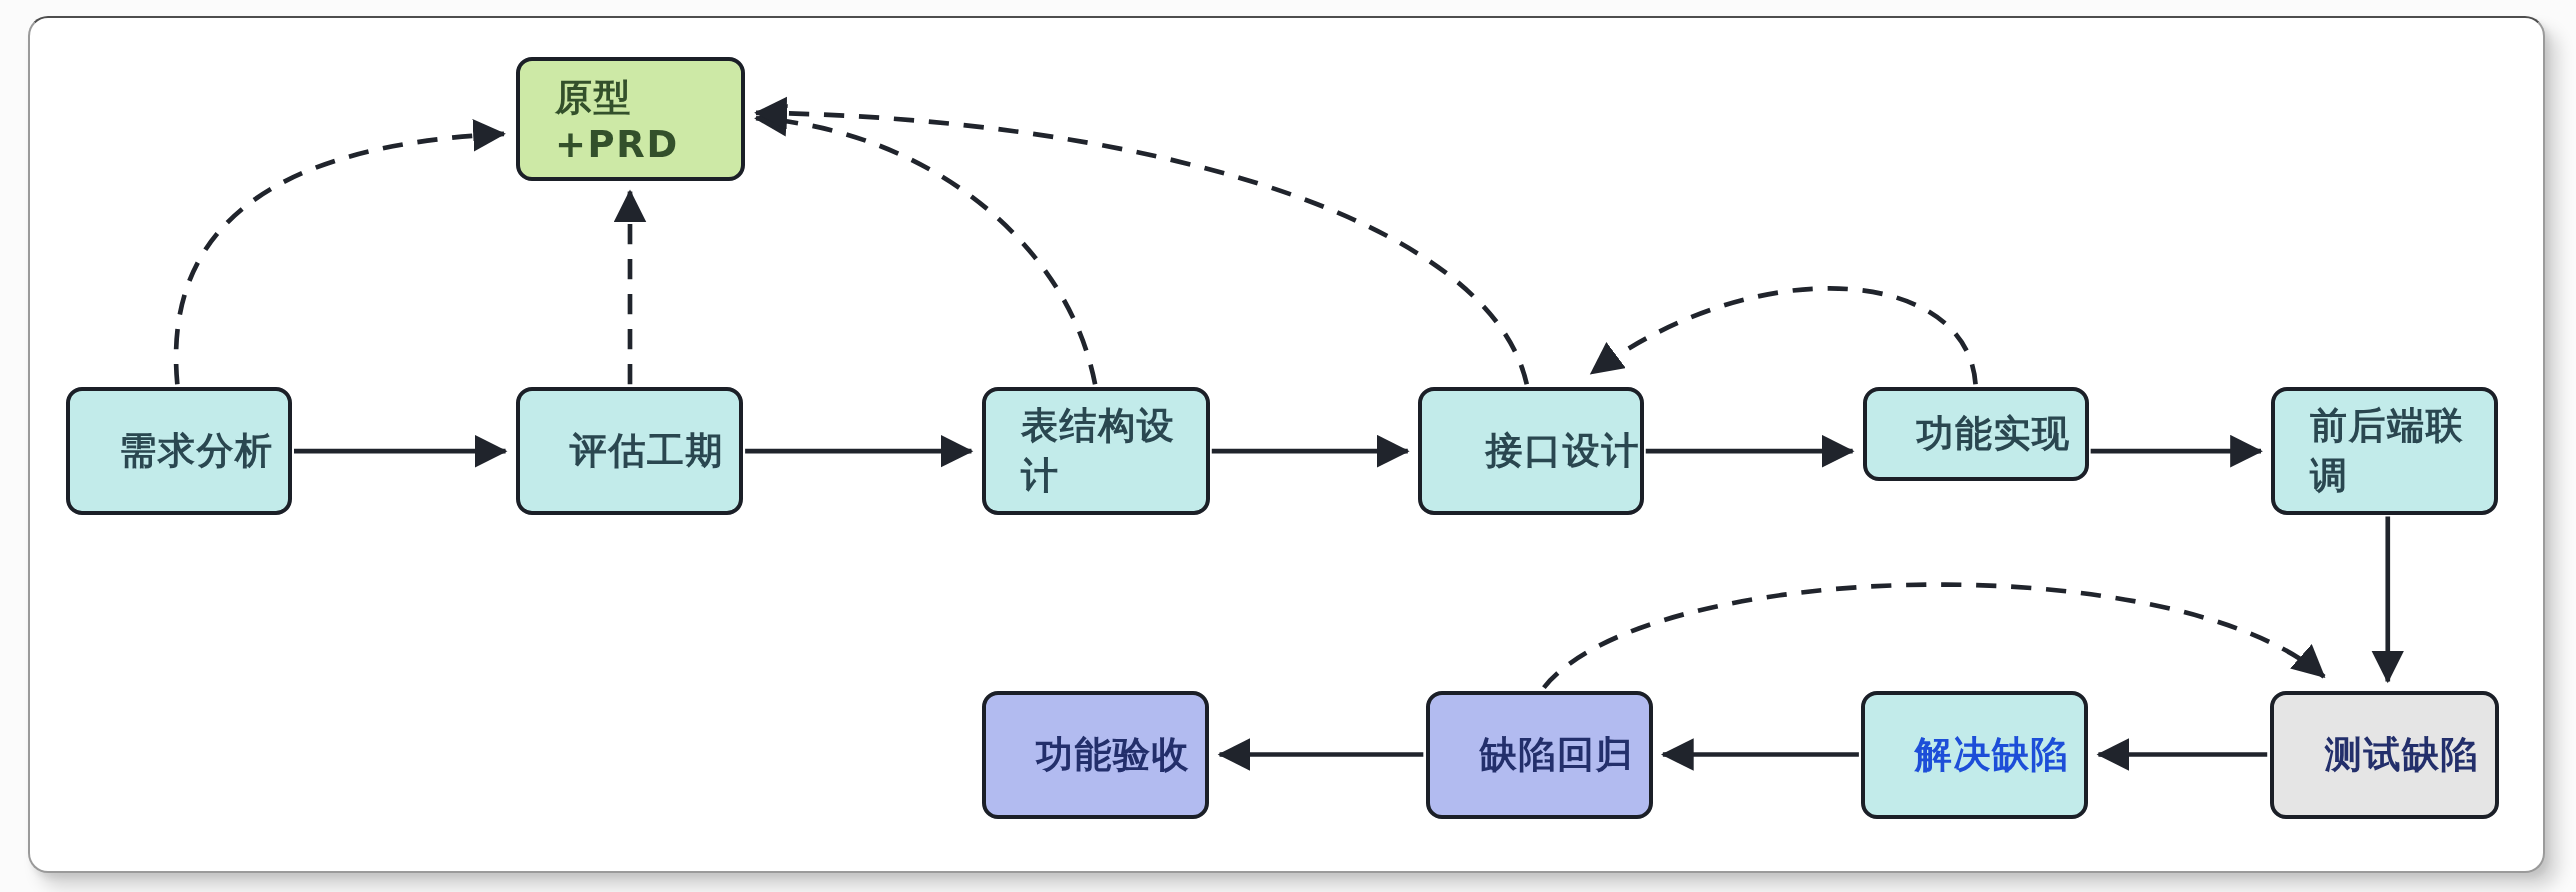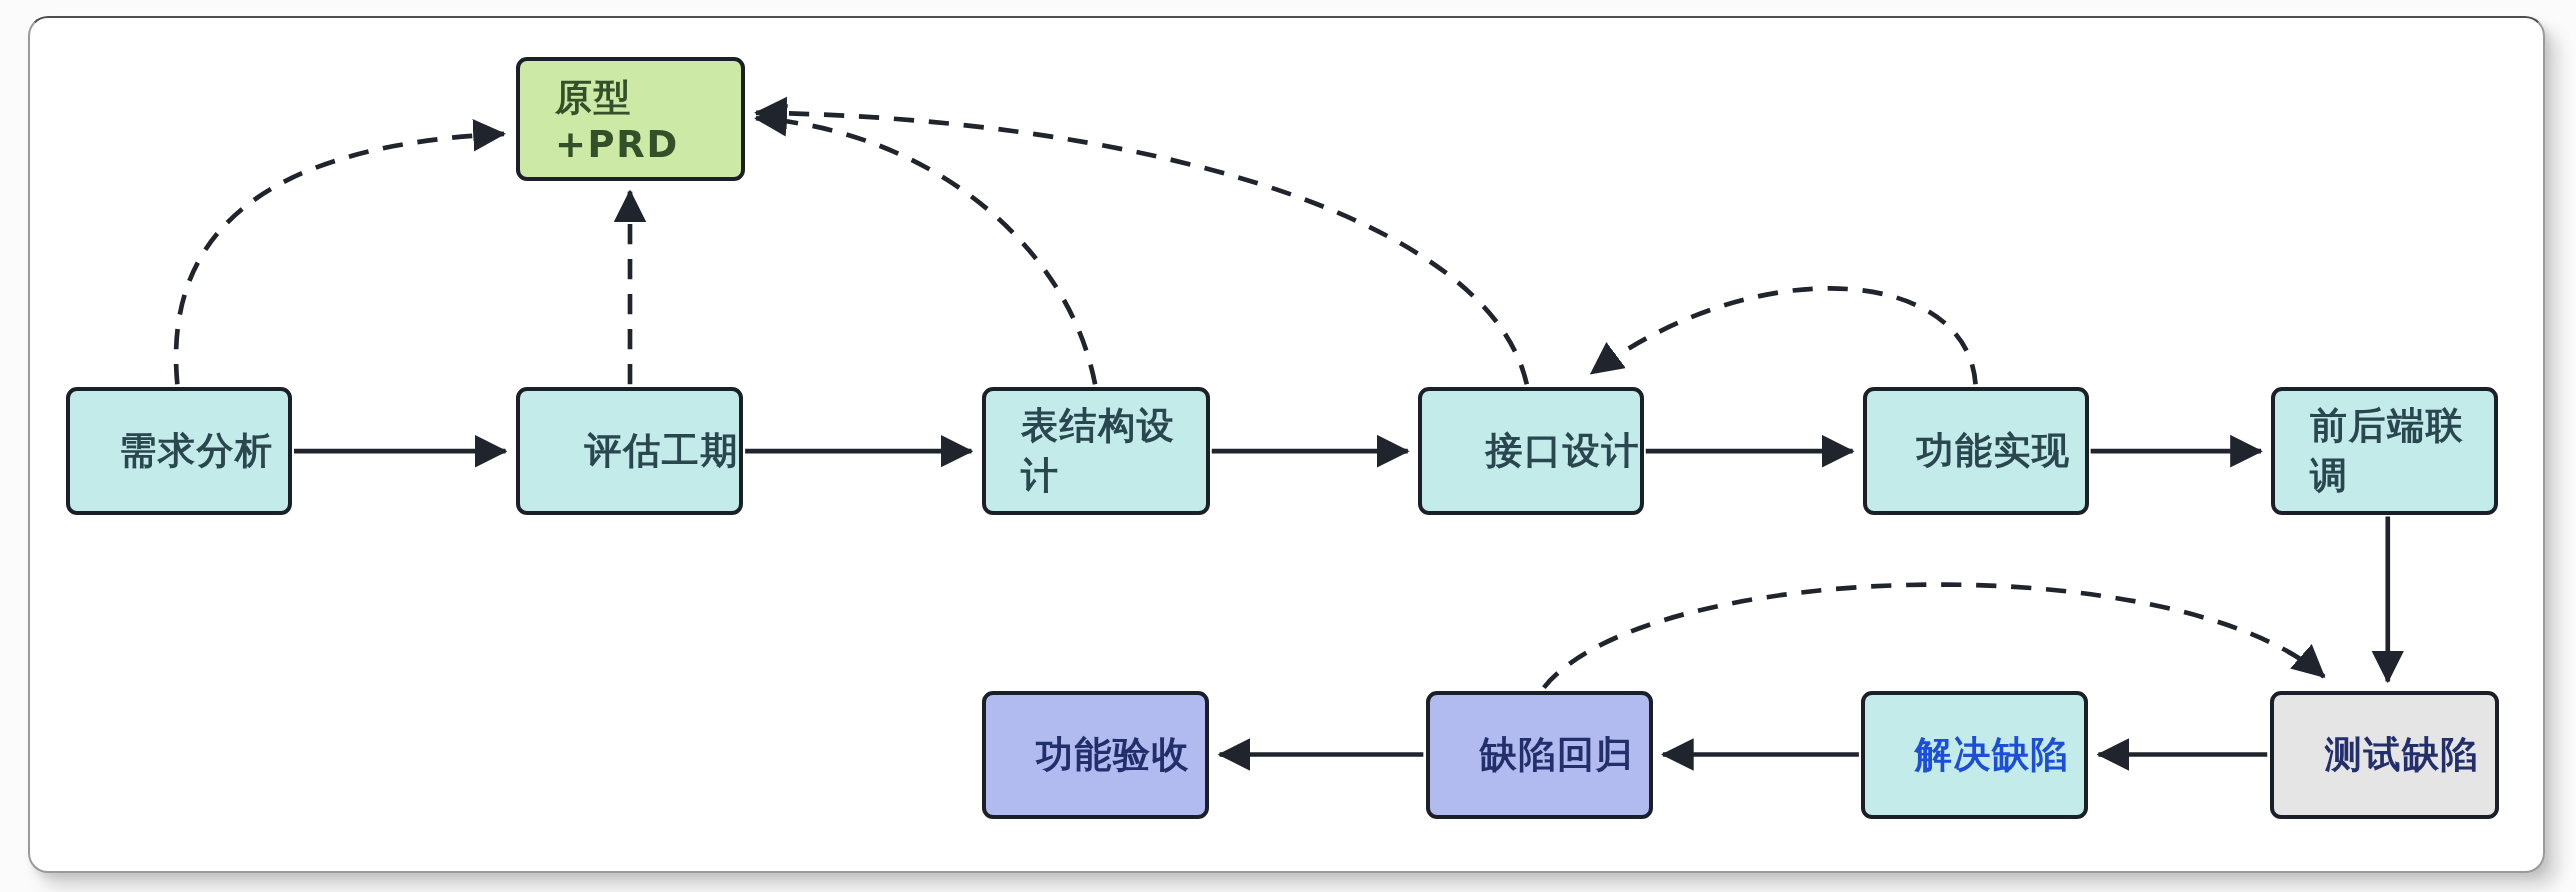--- a/index.html
+++ b/index.html
@@ -28,21 +28,21 @@
   }
   .edge { fill: none; stroke-width: 6px; }
   .edge.dashed { stroke-dasharray: 26 19; }
   .node {
     position: absolute;
     display: flex;
     align-items: center;
     justify-content: center;
     border-style: solid;
     border-width: 4.7px;
-    border-radius: 11px;
+    border-radius: 16px;
     font-size: 37px;
     font-weight: 600;
     letter-spacing: 1.6px;
     cursor: pointer;
     user-select: none;
     padding-left: 35px;
   }
 </style>
 </head>
 <body>
@@ -74,30 +74,30 @@
     </g>
 </svg>
 
 <div>
     <div class="node" style="left: 516px; top: 57px; width: 229px; height: 124px; background: rgb(205, 233, 166); color: rgb(51, 80, 43); border-color: rgb(27, 31, 39);">
       <span>原型+PRD</span>
     </div>
     <div class="node" style="left: 66px; top: 387px; width: 226px; height: 128px; background: rgb(194, 235, 234); color: rgb(42, 71, 80); border-color: rgb(27, 31, 39);">
       <span>需求分析</span>
     </div>
-    <div class="node" style="left: 516px; top: 387px; width: 227px; height: 128px; background: rgb(194, 235, 234); color: rgb(42, 71, 80); border-color: rgb(27, 31, 39); justify-content: flex-end;">
+    <div class="node" style="left: 516px; top: 387px; width: 227px; height: 128px; background: rgb(194, 235, 234); color: rgb(42, 71, 80); border-color: rgb(27, 31, 39);">
       <span>评估工期</span>
     </div>
     <div class="node" style="left: 982px; top: 387px; width: 228px; height: 128px; background: rgb(194, 235, 234); color: rgb(42, 71, 80); border-color: rgb(27, 31, 39);">
       <span>表结构设计</span>
     </div>
     <div class="node" style="left: 1418px; top: 387px; width: 226px; height: 128px; background: rgb(194, 235, 234); color: rgb(42, 71, 80); border-color: rgb(27, 31, 39); justify-content: flex-end;">
       <span>接口设计</span>
     </div>
-    <div class="node" style="left: 1863px; top: 387px; width: 226px; height: 128px; background: rgb(194, 235, 234); color: rgb(42, 71, 80); border-color: rgb(27, 31, 39);">
+    <div class="node" style="left: 1863px; top: 387px; width: 226px; height: 94px; background: rgb(194, 235, 234); color: rgb(42, 71, 80); border-color: rgb(27, 31, 39);">
       <span>功能实现</span>
     </div>
     <div class="node" style="left: 2271px; top: 387px; width: 227px; height: 128px; background: rgb(194, 235, 234); color: rgb(42, 71, 80); border-color: rgb(27, 31, 39);">
       <span>前后端联调</span>
     </div>
     <div class="node" style="left: 982px; top: 691px; width: 227px; height: 128px; background: rgb(178, 187, 240); color: rgb(35, 47, 107); border-color: rgb(27, 31, 39);">
       <span>功能验收</span>
     </div>
     <div class="node" style="left: 1426px; top: 691px; width: 227px; height: 128px; background: rgb(178, 187, 240); color: rgb(35, 47, 107); border-color: rgb(27, 31, 39); text-align: right;">
       <span>缺陷回归</span>

